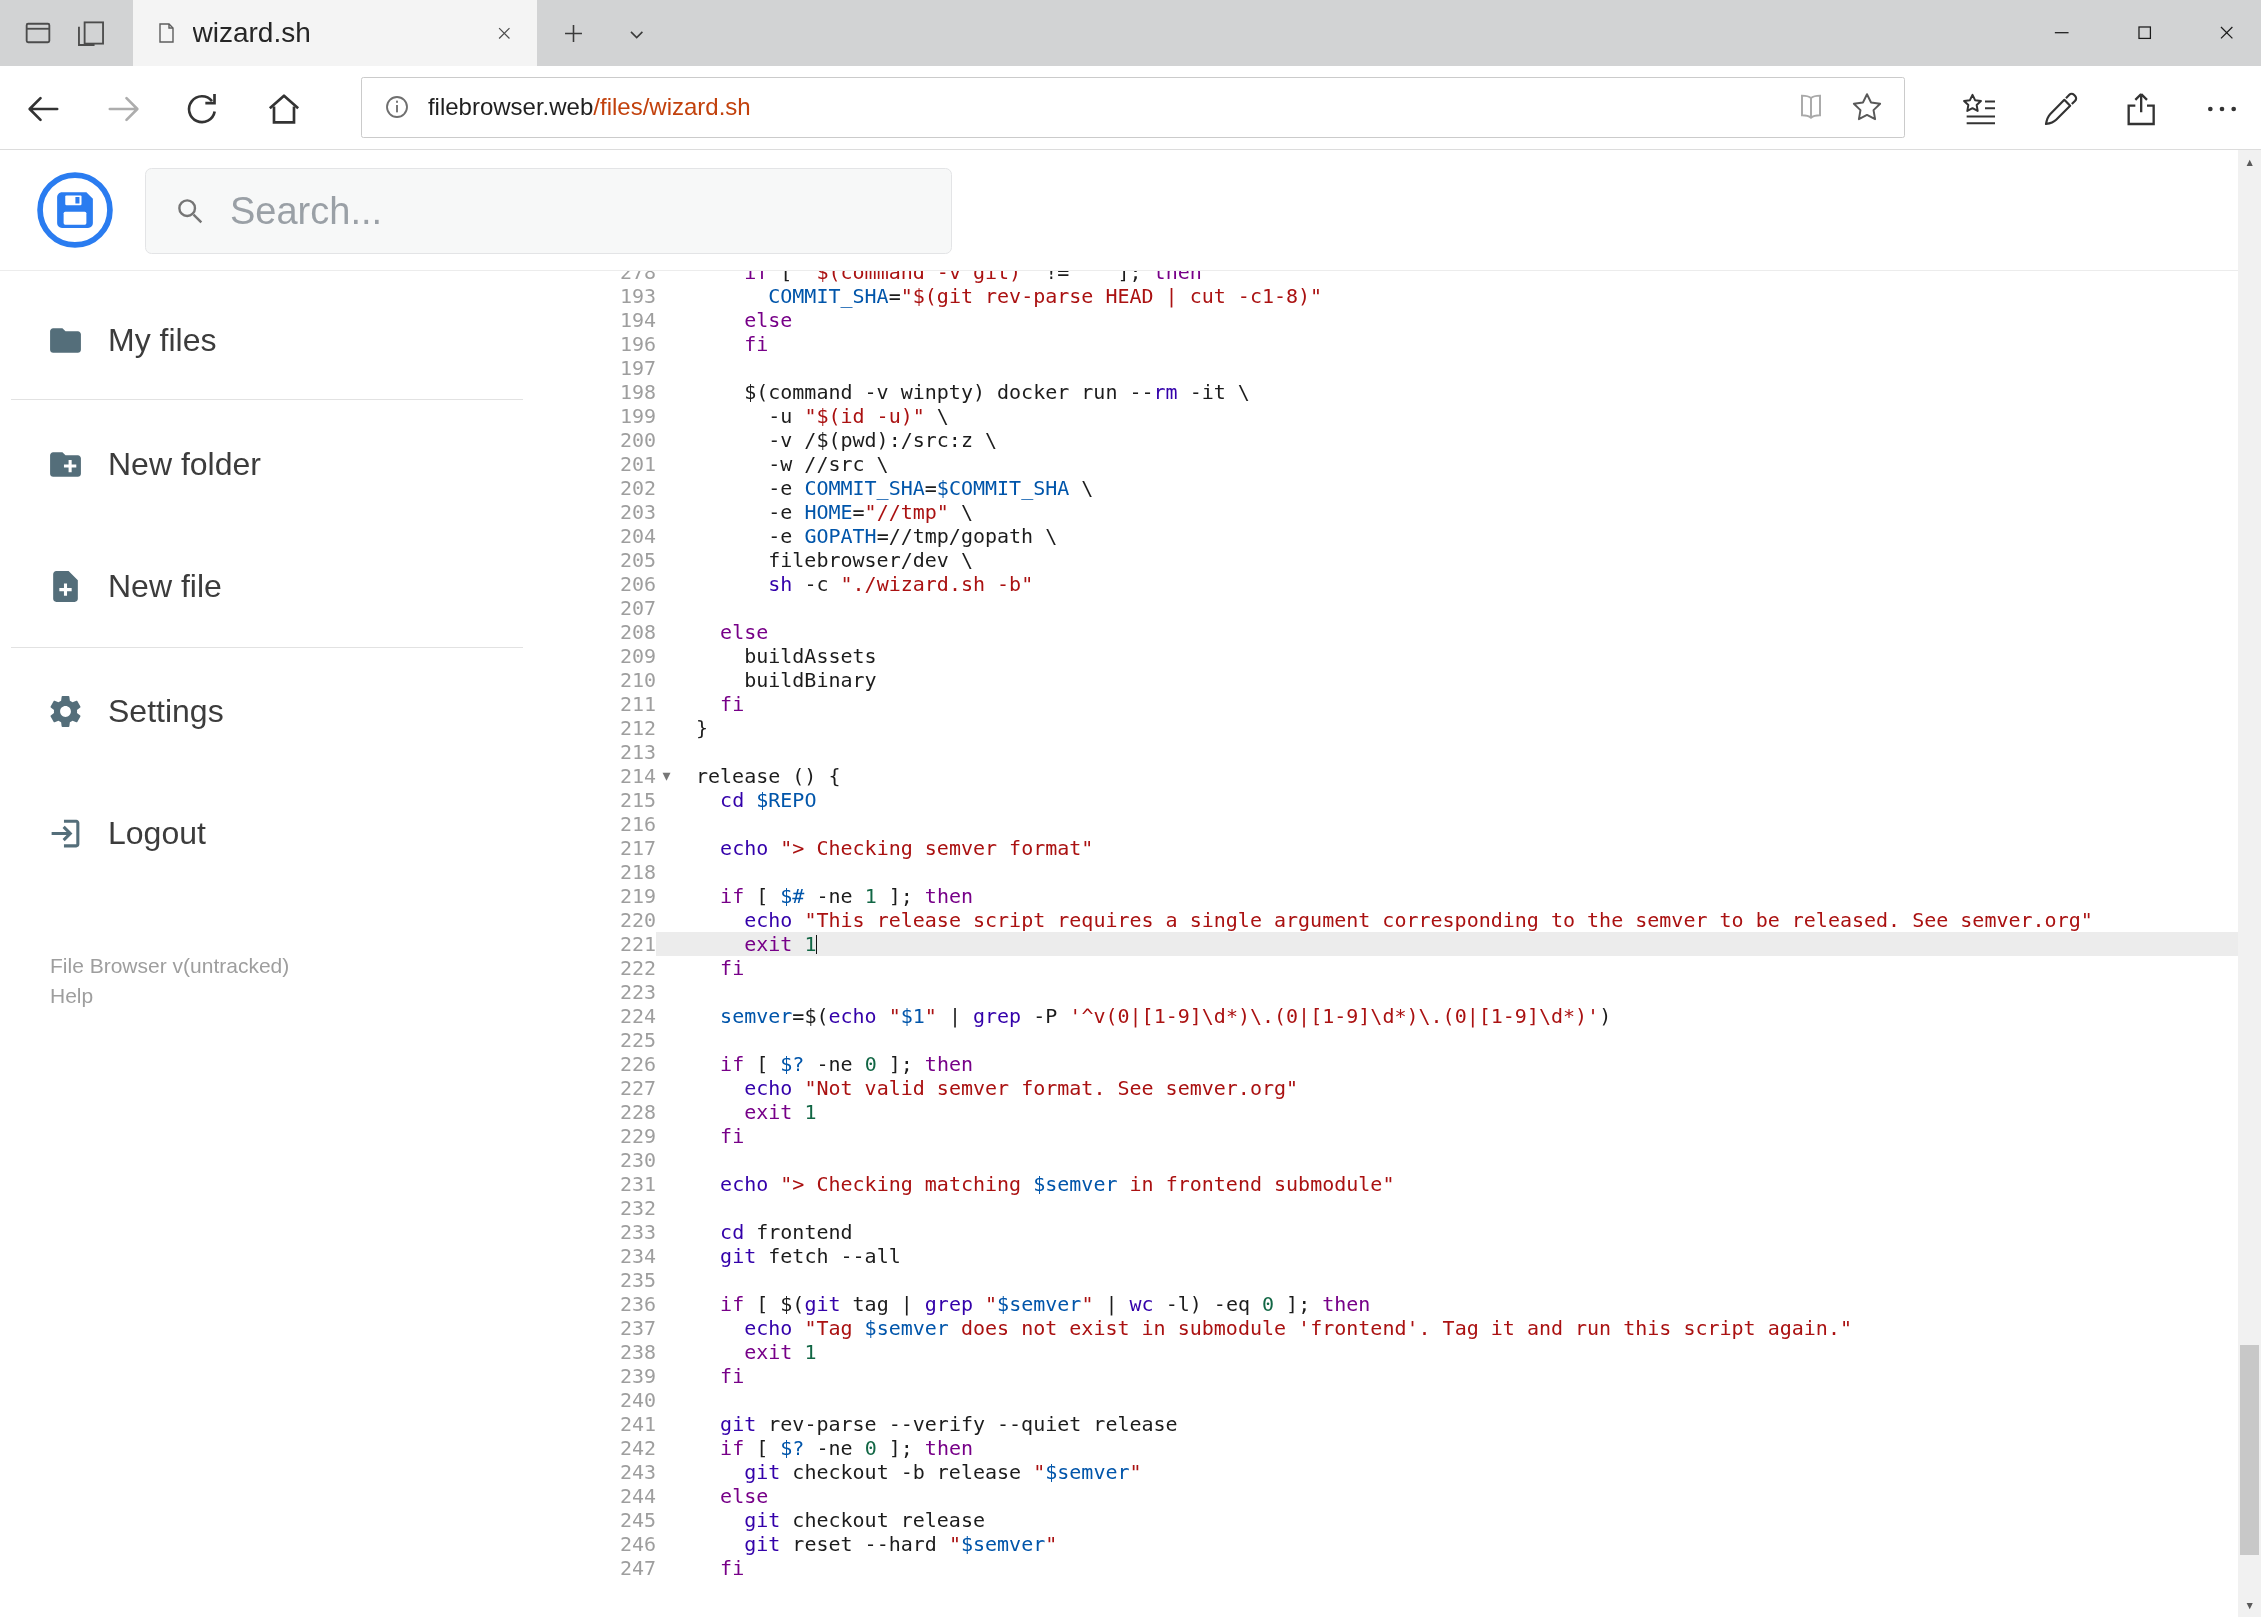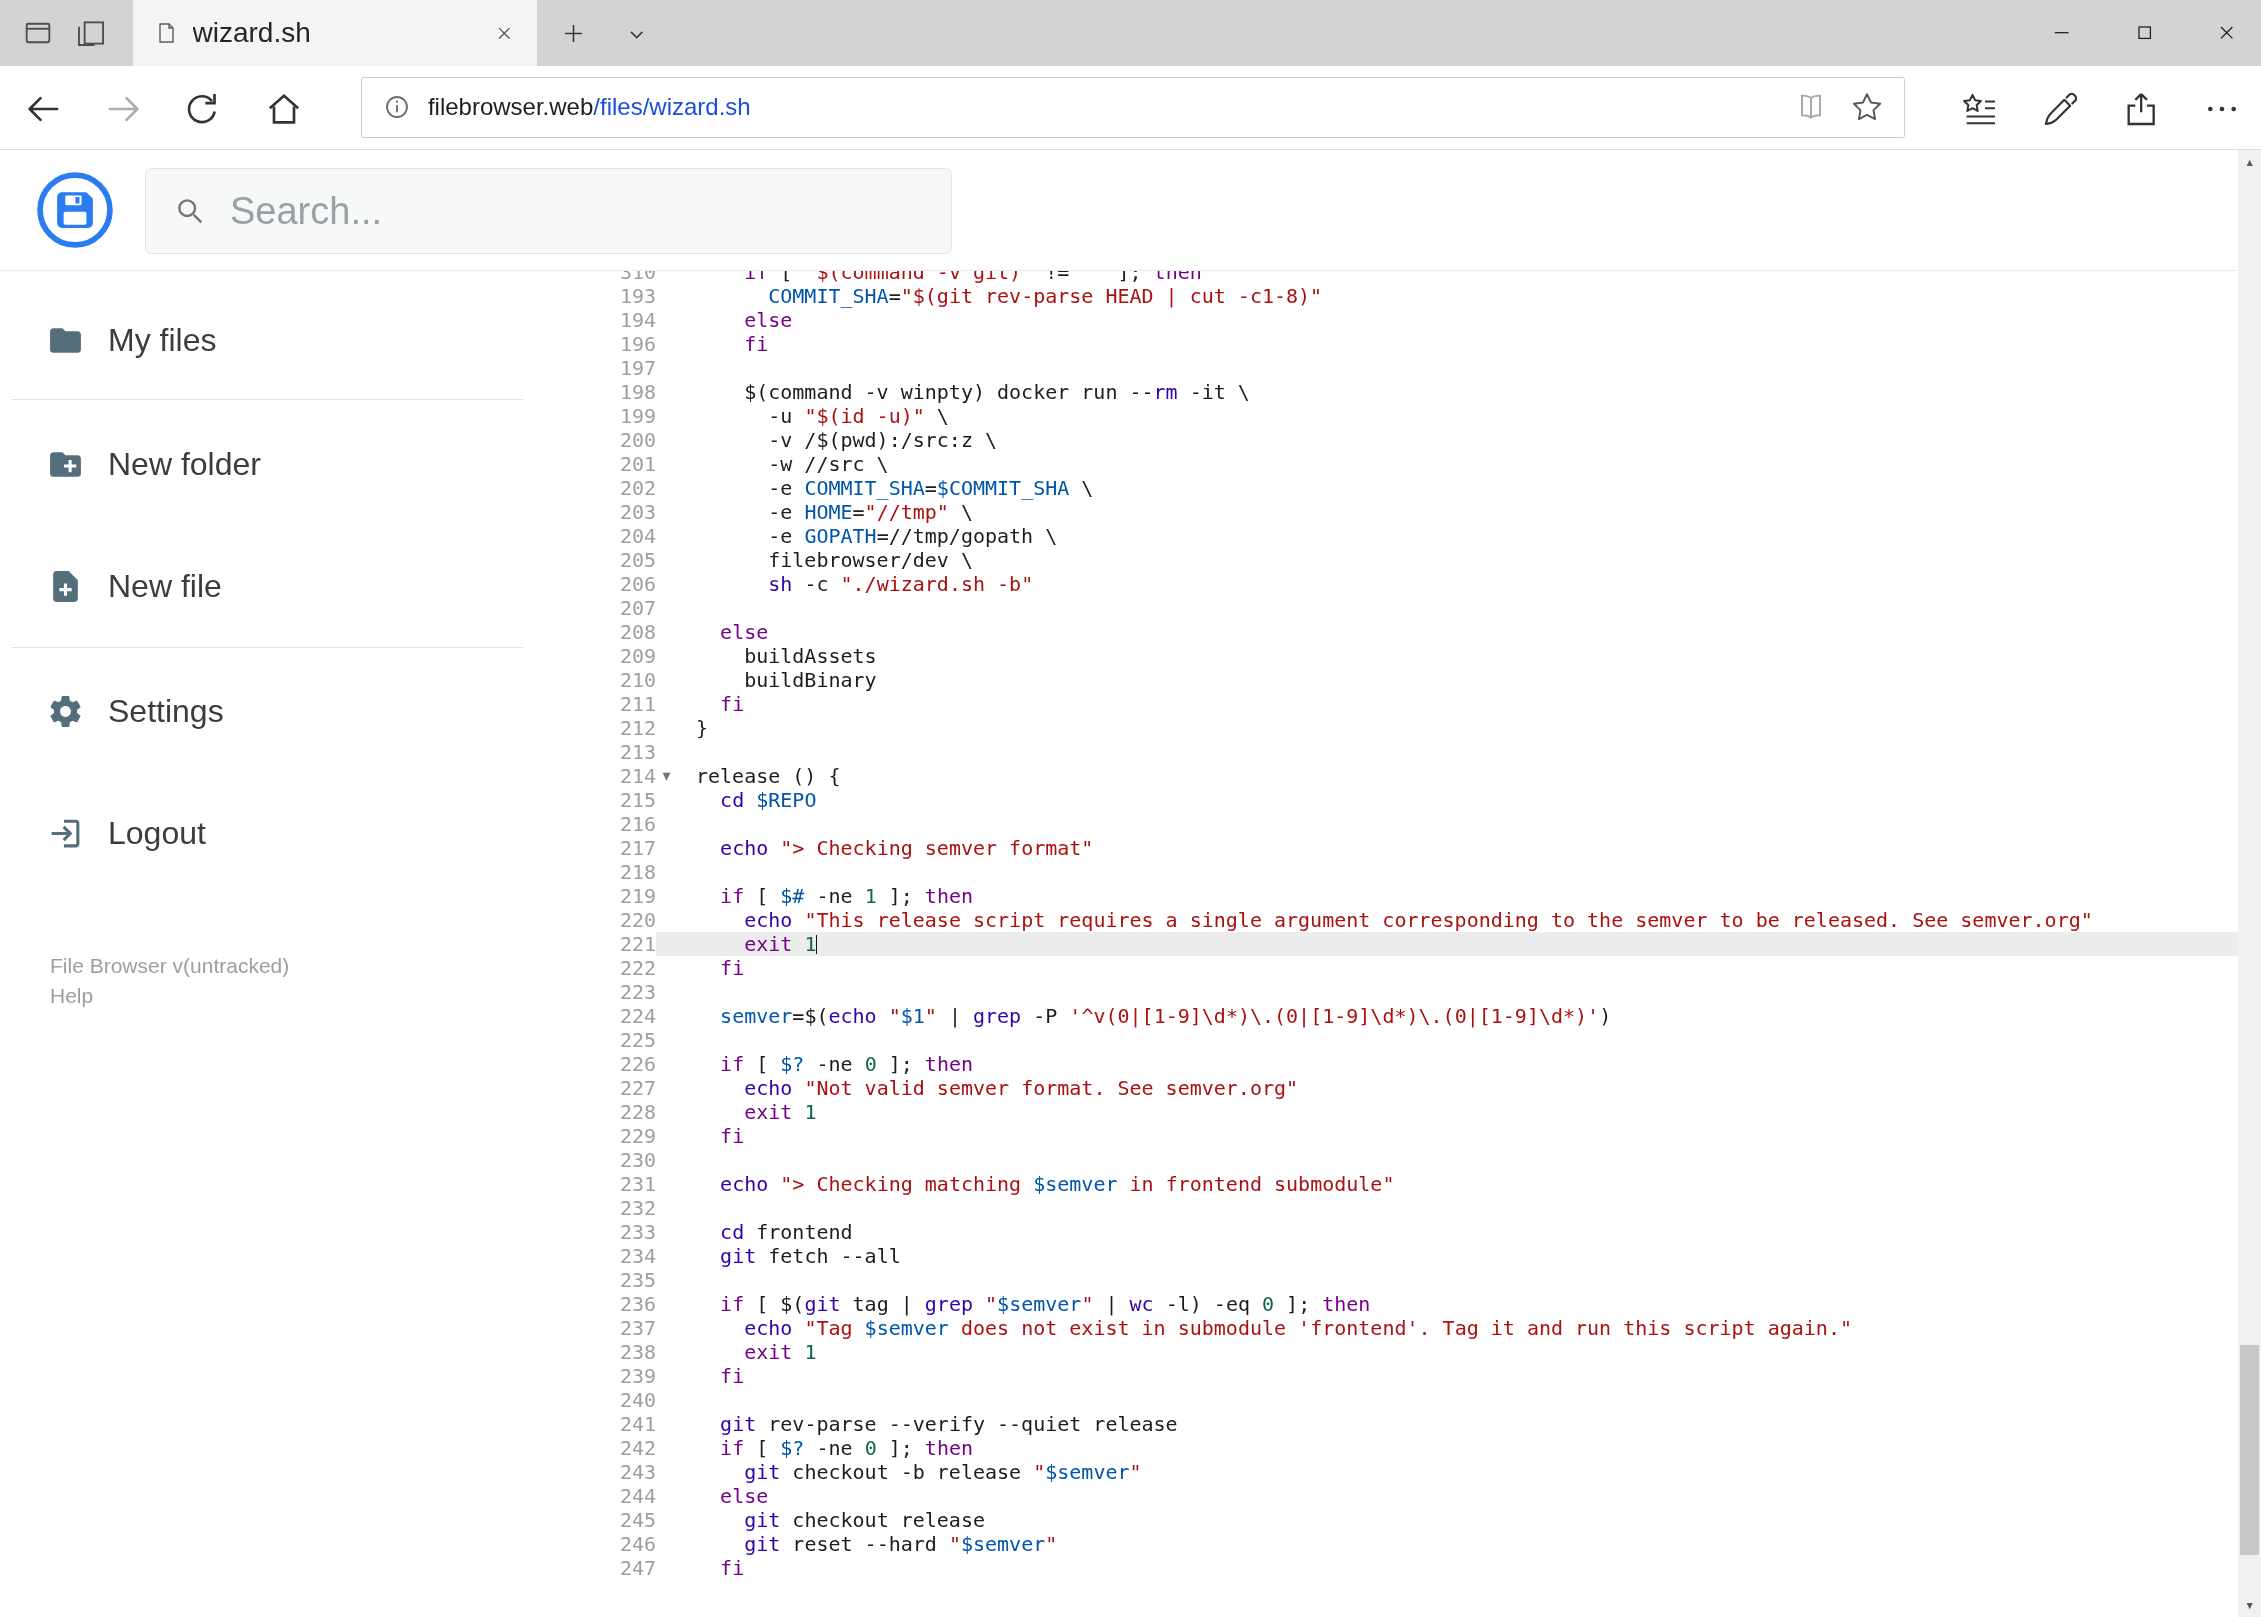--- a/index.html
+++ b/index.html
@@ -31,21 +31,21 @@
             border-bottom:1.6px solid #dcdcdc; }
   .nav-icon { position:absolute; top:22.6px; width:40px; height:40px; color:#333; }
   .nav-icon svg { width:100%; height:100%; }
   .disabled { color:#adadad; }
   .urlbox { position:absolute; left:361px; top:10.5px; width:1544px; height:61px; background:#fff;
             border:0.8px solid #cbcbcb; border-radius:2.4px; display:flex; align-items:center; }
   .url-info { width:32px; height:32px; color:#6f6f6f; margin:0 14.5px 0 19.4px; flex:none; }
   .url-info svg { width:100%; height:100%; }
   .url-text { font-size:24px; white-space:nowrap; flex:1; }
   .url-host { color:#1f1f1f; }
-  .url-path { color:#1d4ed8; }
+  .url-path { color:#c2410c; }
   .url-right { width:36px; height:36px; flex:none; margin-right:19.4px; }
   .url-right svg { width:100%; height:100%; }
   .read-ic { color:#a9a9a9; }
   .star-ic { color:#595959; }
 
   
   .appheader { position:absolute; left:0; top:150px; width:2261px; height:121px; background:#fff;
                border-bottom:1.6px solid #ececec; }
   .logo { position:absolute; left:36px; top:21px; width:78px; height:78px; }
   .logo svg { width:100%; height:100%; }
@@ -345,21 +345,21 @@
     </div>
 
     <div class="side-footer">
       <div>File Browser v(untracked)</div>
       <div>Help</div>
     </div>
   </div>
 
   <div class="editor">
     <div class="code-lines">
-        <div class="cm-row"><span class="cm-ln">310</span><span class="cm-code">    <span class="tk">if</span> [ <span class="ts">"$(command -v git)"</span> != <span class="ts">""</span> ]; <span class="tk">then</span></span></div>
+        <div class="cm-row"><span class="cm-ln">278</span><span class="cm-code">    <span class="tk">if</span> [ <span class="ts">"$(command -v git)"</span> != <span class="ts">""</span> ]; <span class="tk">then</span></span></div>
         <div class="cm-row"><span class="cm-ln">193</span><span class="cm-code">      <span class="tv">COMMIT_SHA</span>=<span class="ts">"$(git rev-parse HEAD | cut -c1-8)"</span></span></div>
         <div class="cm-row"><span class="cm-ln">194</span><span class="cm-code">    <span class="tk">else</span></span></div>
         <div class="cm-row"><span class="cm-ln">196</span><span class="cm-code">    <span class="tk">fi</span></span></div>
         <div class="cm-row"><span class="cm-ln">197</span><span class="cm-code"></span></div>
         <div class="cm-row"><span class="cm-ln">198</span><span class="cm-code">    $(command -v winpty) docker run --<span class="tb">rm</span> -it \</span></div>
         <div class="cm-row"><span class="cm-ln">199</span><span class="cm-code">      -u <span class="ts">"$(id -u)"</span> \</span></div>
         <div class="cm-row"><span class="cm-ln">200</span><span class="cm-code">      -v /$(pwd):/src:z \</span></div>
         <div class="cm-row"><span class="cm-ln">201</span><span class="cm-code">      -w //src \</span></div>
         <div class="cm-row"><span class="cm-ln">202</span><span class="cm-code">      -e <span class="tv">COMMIT_SHA</span>=<span class="tv">$COMMIT_SHA</span> \</span></div>
         <div class="cm-row"><span class="cm-ln">203</span><span class="cm-code">      -e <span class="tv">HOME</span>=<span class="ts">"//tmp"</span> \</span></div>

